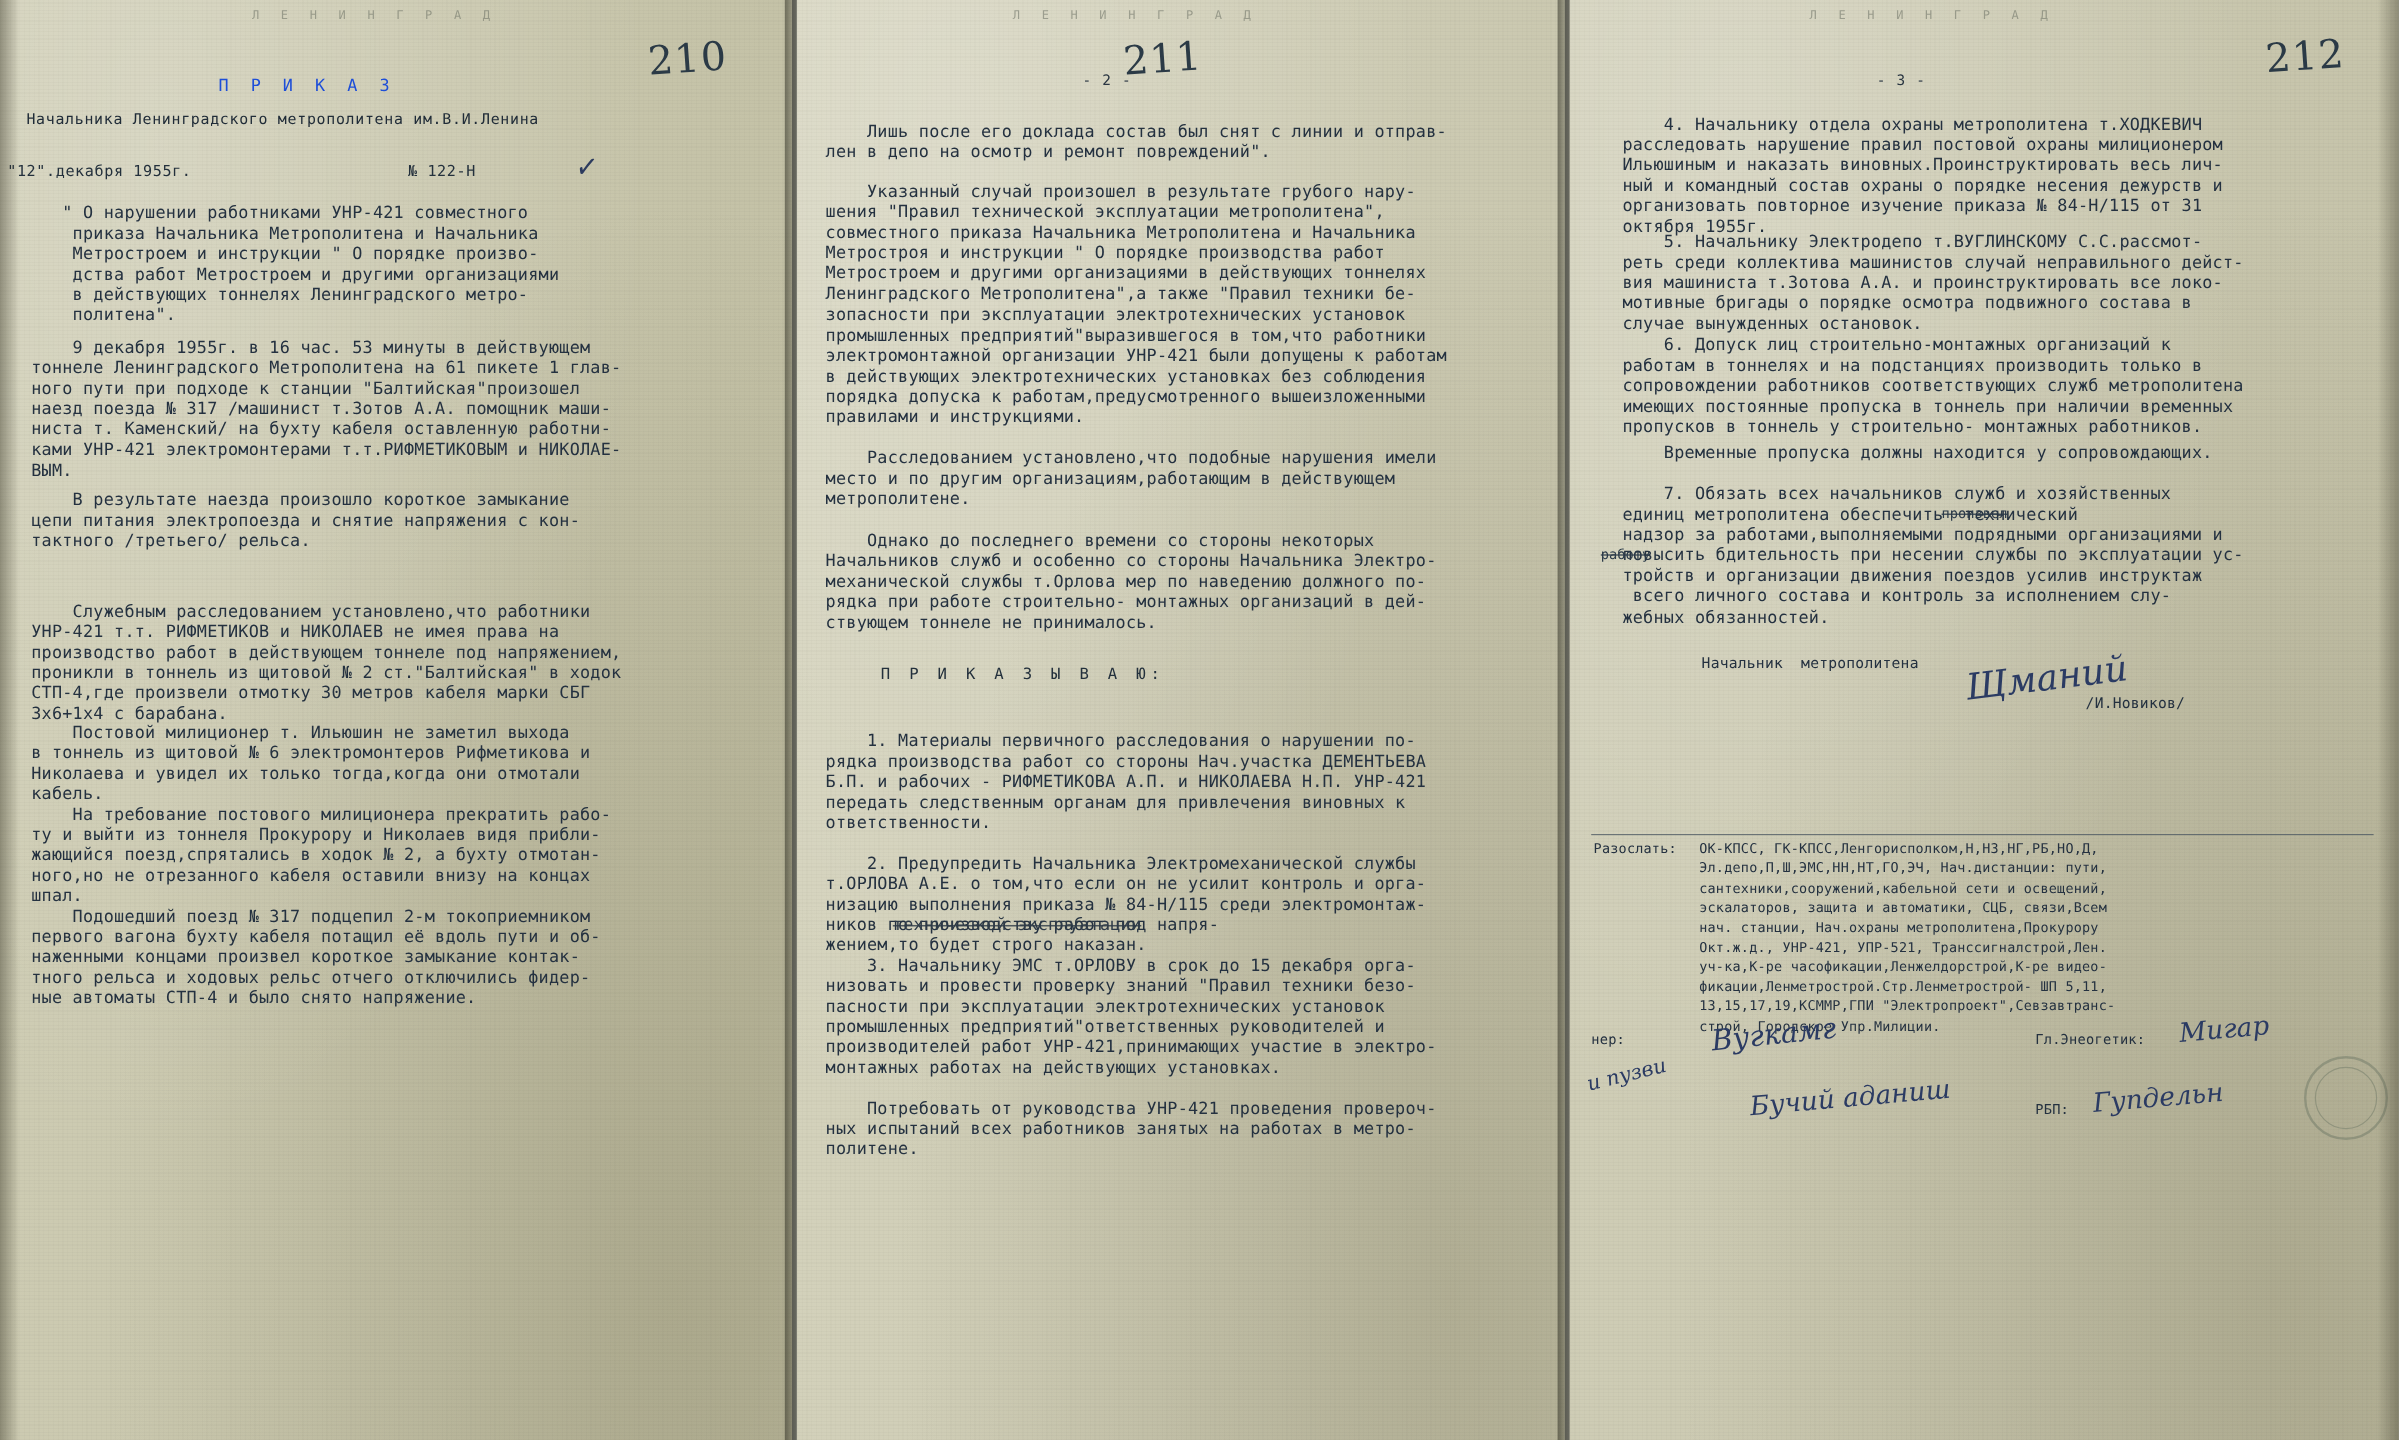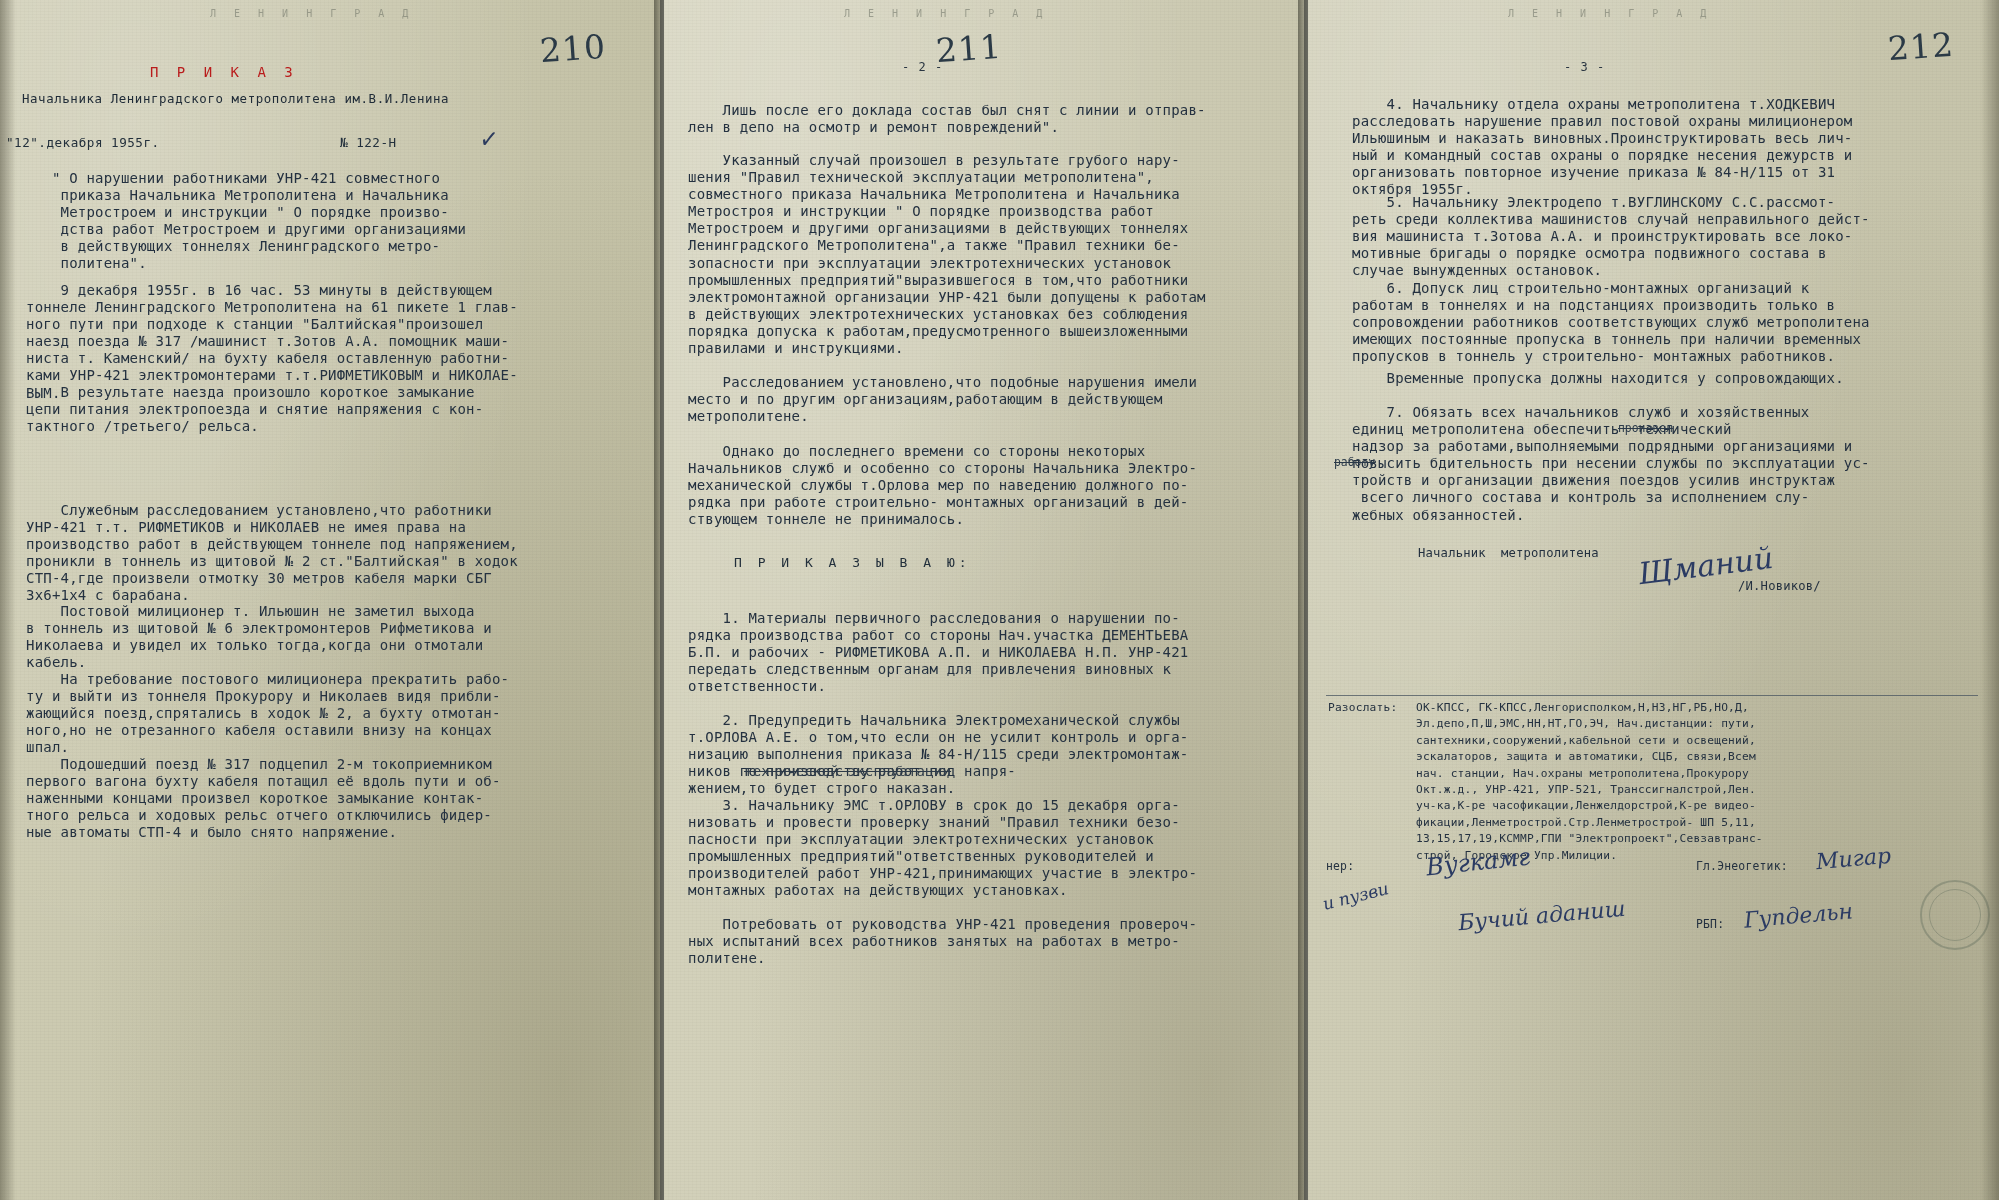--- a/index.html
+++ b/index.html
@@ -98,21 +98,22 @@
     z-index: 7;
   }
   .centerhead {
     font-size: 12px;
     color: #2a3642;
     letter-spacing: 1px;
   }
   .title-main {
     font-size: 14px;
     letter-spacing: 5px;
-    color: #b91c1c;
+    color: #1d4ed8;
+    margin-left: 32px;
   }
   .title-sub {
     font-size: 12.4px;
     letter-spacing: 0.6px;
     color: #202c38;
   }
   .order-no {
     font-size: 12.6px;
     letter-spacing: 0.5px;
   }
@@ -213,21 +214,21 @@
     в действующих тоннелях Ленинградского метро-
     политена".</div>
 
       <div class="txt body-col p1" style="top:282px;">    9 декабря 1955г. в 16 час. 53 минуты в действующем
 тоннеле Ленинградского Метрополитена на 61 пикете 1 глав-
 ного пути при подходе к станции "Балтийская"произошел
 наезд поезда № 317 /машинист т.Зотов А.А. помощник маши-
 ниста т. Каменский/ на бухту кабеля оставленную работни-
 ками УНР-421 электромонтерами т.т.РИФМЕТИКОВЫМ и НИКОЛАЕ-
 ВЫМ.</div>
-      <div class="txt body-col p1" style="top:384px;">    В результате наезда произошло короткое замыкание
+      <div class="txt body-col p1" style="top:409px;">    В результате наезда произошло короткое замыкание
 цепи питания электропоезда и снятие напряжения с кон-
 тактного /третьего/ рельса.</div>
       <div class="txt body-col p1" style="top:502px;">    Служебным расследованием установлено,что работники
 УНР-421 т.т. РИФМЕТИКОВ и НИКОЛАЕВ не имея права на
 производство работ в действующем тоннеле под напряжением,
 проникли в тоннель из щитовой № 2 ст."Балтийская" в ходок
 СТП-4,где произвели отмотку 30 метров кабеля марки СБГ
 3х6+1х4 с барабана.</div>
       <div class="txt body-col p1" style="top:603px;">    Постовой милиционер т. Ильюшин не заметил выхода
 в тоннель из щитовой № 6 электромонтеров Рифметикова и

